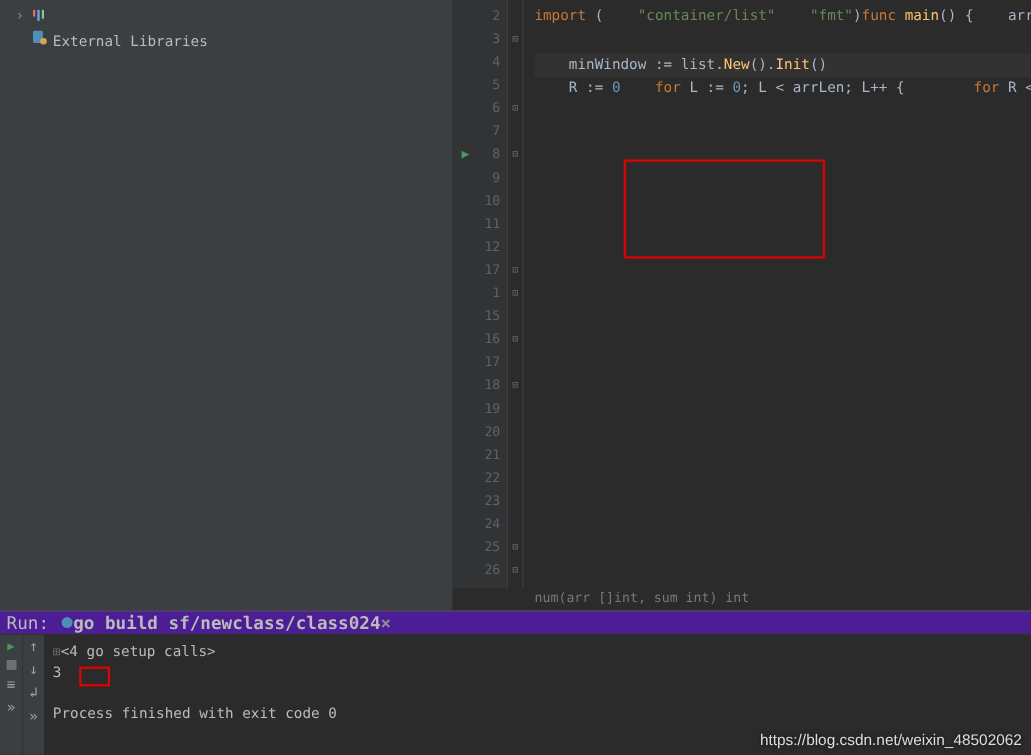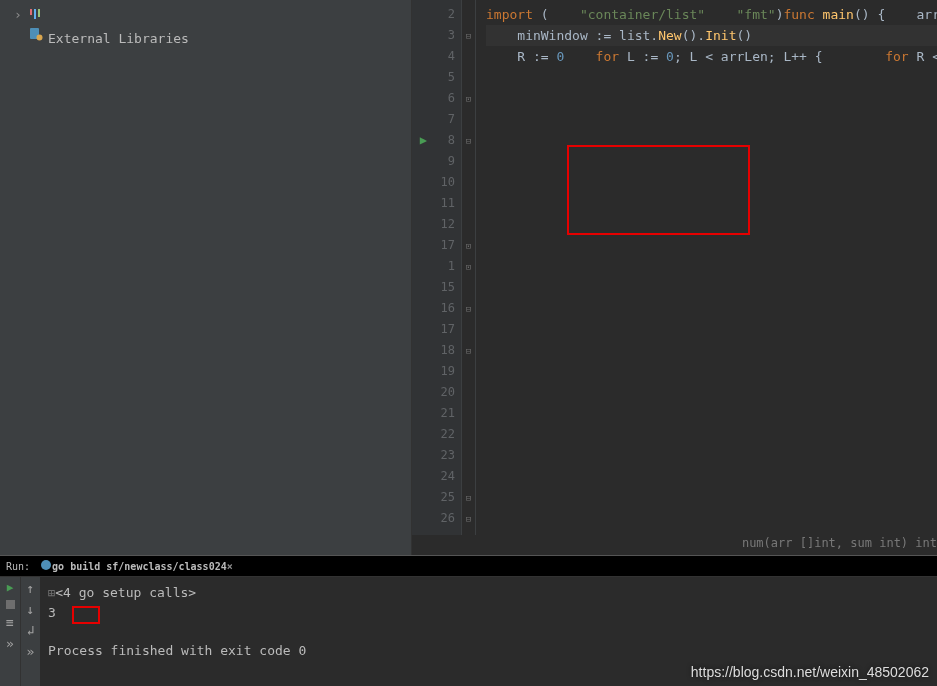--- a/index.html
+++ b/index.html
@@ -36,45 +36,45 @@
   .fold-col {
     position:absolute; left:50px; top:0; width:14px; height:100%;
     background:#2b2b2b; border-right:1px solid #3c3f41;
     padding-top:4px; color:#606366; font-size:10px; line-height:21px;
   }
   .fold-col div { height:21px; text-align:center; }
   .code {
     margin-left:64px; padding:4px 0 0 10px; line-height:21px; white-space:pre;
     font-size:13px;
   }
-  .code .line { height:21px; position:relative; }
+  .code .line { height:21px; position:relative;margin-top:24px; }
   .hl-line { background:#323232; display:block; width:100%; }
   .kw { color:#cc7832; }
   .str { color:#6a8759; }
   .fn { color:#ffc66d; }
   .func { color:#ffc66d; }
   .num { color:#6897bb; }
   .hint-line {
-    height:20px; padding-left:108px; color:#787878; font-size:12px;
-    background:#2b2b2b; border-top:1px solid #2b2b2b;text-align:right;
+    height:20px; padding-left:74px; color:#787878; font-size:12px;
+    background:#2b2b2b; border-top:1px solid #2b2b2b;
   }
   .red-box1 {
     position:absolute; left:567px; top:145px; width:183px; height:90px;
     border:2px solid #e60000; pointer-events:none; z-index:50;
   }
   .red-box2 {
     position:absolute; left:72px; top:606px; width:28px; height:18px;
     border:2px solid #e60000; pointer-events:none; z-index:50;
   }
   
   .run-head {
     position:absolute; left:0; top:555px; right:0; height:22px;
-    background:#000000; display:flex; align-items:center;
+    background:#4c1d95; display:flex; align-items:center;
     border-top:1px solid #555; border-bottom:1px solid #323232;
-    padding-left:6px; gap:10px; font-size:10px;
+    padding-left:6px; gap:10px; font-size:16px;
   }
   .run-head .label { color:#bbbbbb; }
   .run-tab { display:flex; align-items:center; gap:0; color:#bbbbbb;font-weight:bold; }
   .run-tab .x { color:#8c8c8c; }
   .run-body {
     position:absolute; left:0; top:577px; right:0; bottom:0;
     background:#2b2b2b; display:flex;
   }
   .run-gutter {
     width:20px; background:#3c3f41; display:flex; flex-direction:column;

